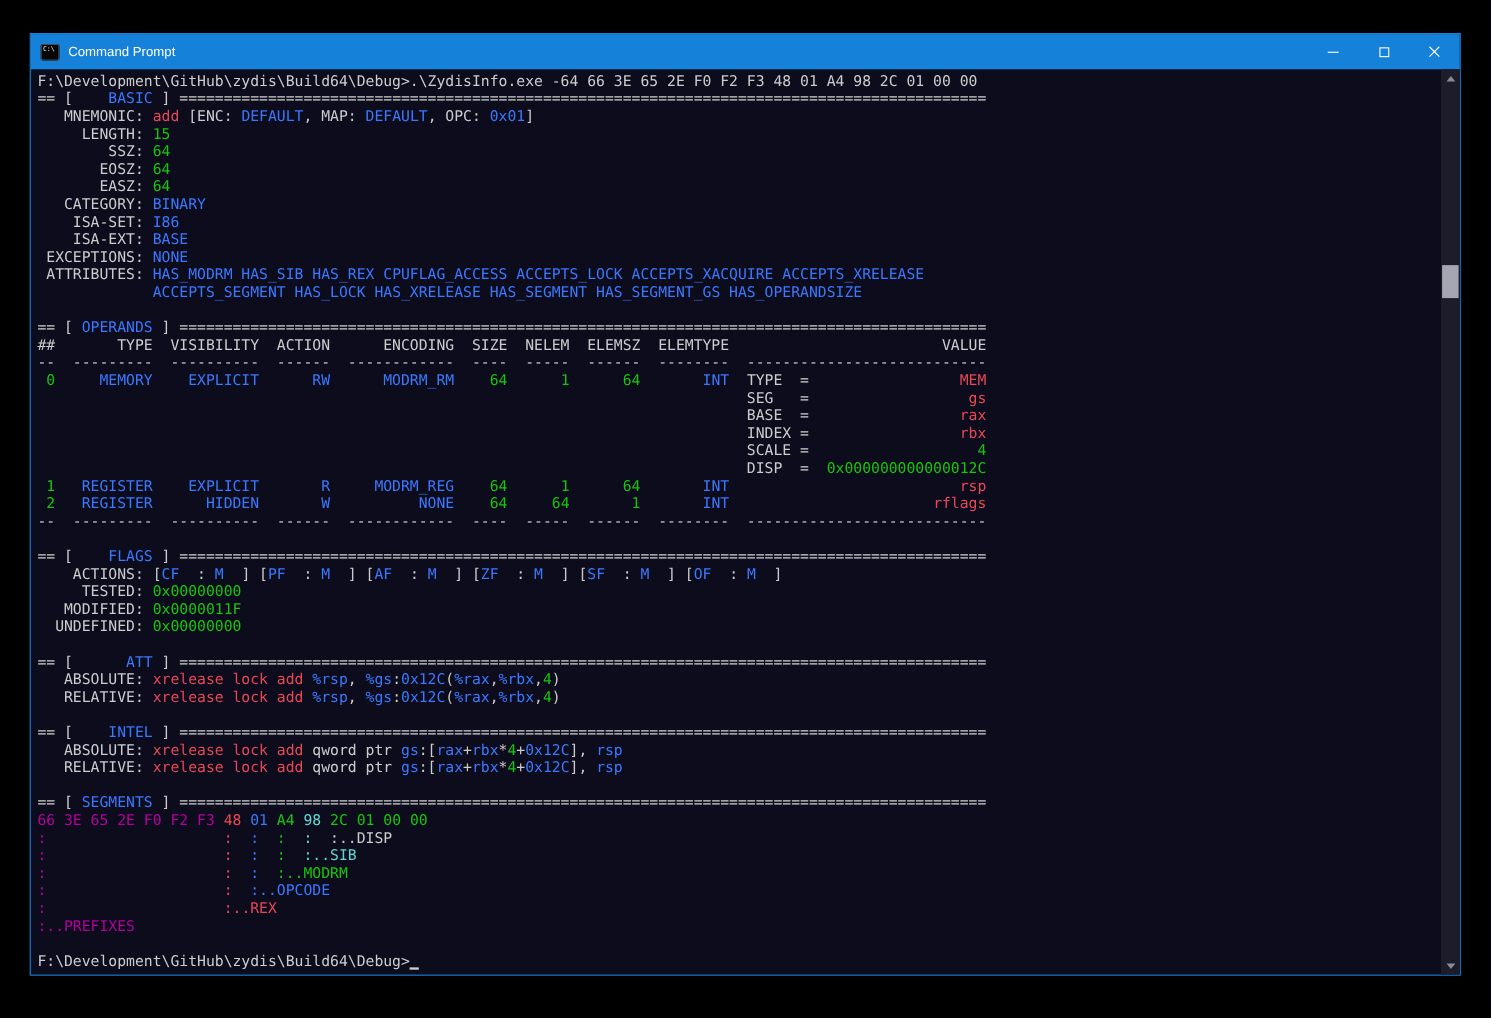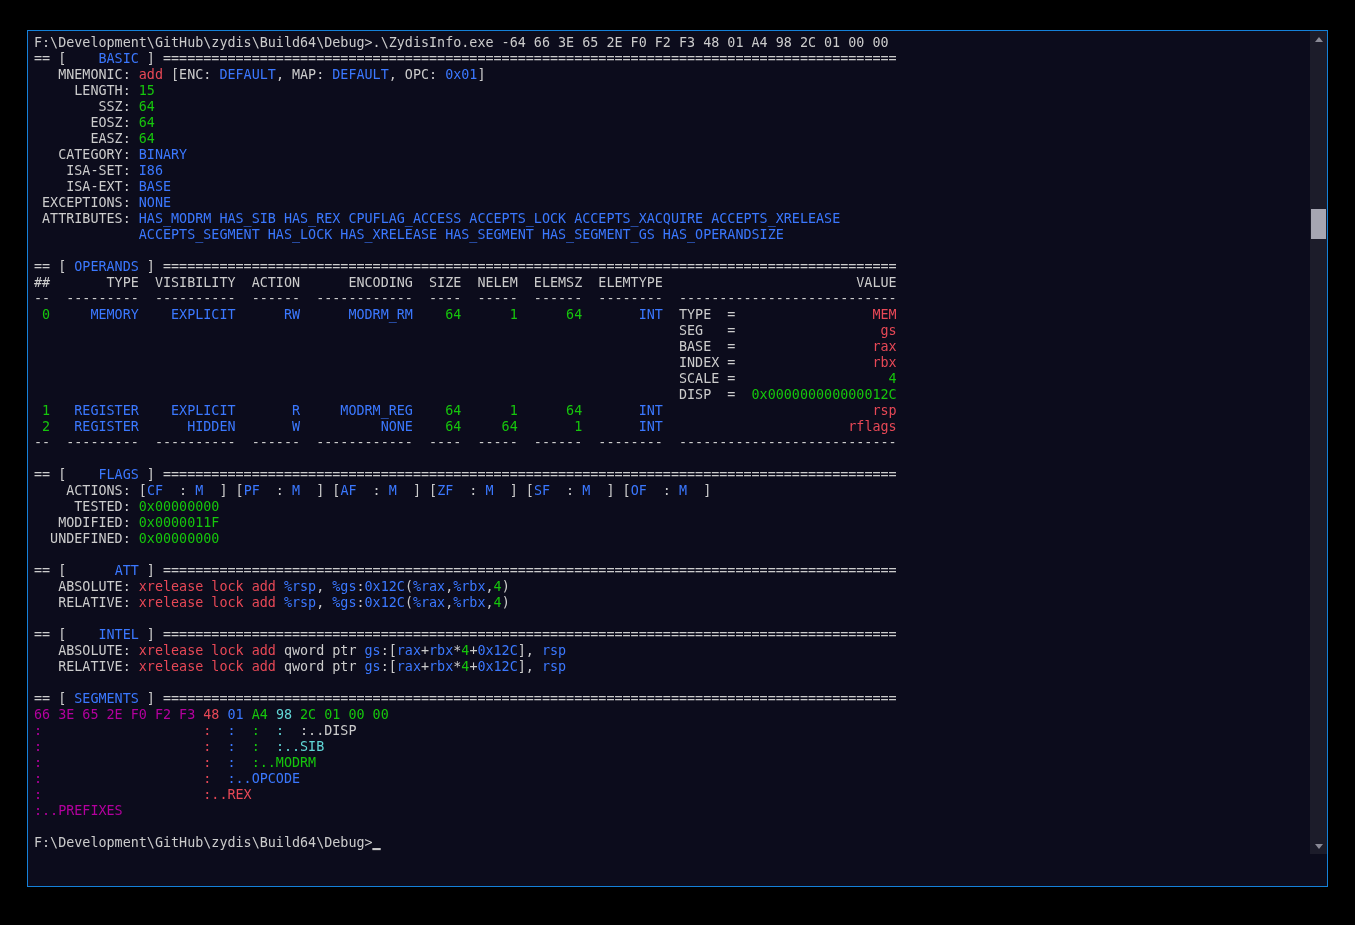--- a/index.html
+++ b/index.html
@@ -116,20 +116,39 @@
     height: 30px;
     background: var(--sb-thumb, #A6A6B2);
   }
 </style>
 </head>
 <body>
 
 <div class="desktop">
   <div class="window">
 
+    <div class="titlebar">
+      <div class="cmd-icon">
+        <span>C:\</span>
+      </div>
+      <span class="title">Command Prompt</span>
+      <div class="titlebar-buttons">
+        <div class="tb-btn">
+          <span class="glyph-min"></span>
+        </div>
+        <div class="tb-btn">
+          <span class="glyph-max"></span>
+        </div>
+        <div class="tb-btn">
+          <svg width="10" height="10" viewBox="0 0 10 10">
+            <path d="M0.5 0.5 L9.5 9.5 M9.5 0.5 L0.5 9.5" stroke="#ffffff" stroke-width="1"></path>
+          </svg>
+        </div>
+      </div>
+    </div>
 
     <div class="console">
       <div class="screen"><div class="line"><span style="color: rgb(204, 204, 204);">F:\Development\GitHub\zydis\Build64\Debug&gt;.\ZydisInfo.exe -64 66 3E 65 2E F0 F2 F3 48 01 A4 98 2C 01 00 00</span></div><div class="line"><span style="color: rgb(204, 204, 204);">== [    </span><span style="color: rgb(59, 120, 255);">BASIC</span><span style="color: rgb(204, 204, 204);"> ] ===========================================================================================</span></div><div class="line"><span style="color: rgb(204, 204, 204);">   MNEMONIC: </span><span style="color: rgb(231, 72, 86);">add</span><span style="color: rgb(204, 204, 204);"> [ENC: </span><span style="color: rgb(59, 120, 255);">DEFAULT</span><span style="color: rgb(204, 204, 204);">, MAP: </span><span style="color: rgb(59, 120, 255);">DEFAULT</span><span style="color: rgb(204, 204, 204);">, OPC: </span><span style="color: rgb(59, 120, 255);">0x01</span><span style="color: rgb(204, 204, 204);">]</span></div><div class="line"><span style="color: rgb(204, 204, 204);">     LENGTH: </span><span style="color: rgb(22, 198, 12);">15</span></div><div class="line"><span style="color: rgb(204, 204, 204);">        SSZ: </span><span style="color: rgb(22, 198, 12);">64</span></div><div class="line"><span style="color: rgb(204, 204, 204);">       EOSZ: </span><span style="color: rgb(22, 198, 12);">64</span></div><div class="line"><span style="color: rgb(204, 204, 204);">       EASZ: </span><span style="color: rgb(22, 198, 12);">64</span></div><div class="line"><span style="color: rgb(204, 204, 204);">   CATEGORY: </span><span style="color: rgb(59, 120, 255);">BINARY</span></div><div class="line"><span style="color: rgb(204, 204, 204);">    ISA-SET: </span><span style="color: rgb(59, 120, 255);">I86</span></div><div class="line"><span style="color: rgb(204, 204, 204);">    ISA-EXT: </span><span style="color: rgb(59, 120, 255);">BASE</span></div><div class="line"><span style="color: rgb(204, 204, 204);"> EXCEPTIONS: </span><span style="color: rgb(59, 120, 255);">NONE</span></div><div class="line"><span style="color: rgb(204, 204, 204);"> ATTRIBUTES: </span><span style="color: rgb(59, 120, 255);">HAS_MODRM HAS_SIB HAS_REX CPUFLAG_ACCESS ACCEPTS_LOCK ACCEPTS_XACQUIRE ACCEPTS_XRELEASE</span></div><div class="line"><span style="color: rgb(204, 204, 204);">             </span><span style="color: rgb(59, 120, 255);">ACCEPTS_SEGMENT HAS_LOCK HAS_XRELEASE HAS_SEGMENT HAS_SEGMENT_GS HAS_OPERANDSIZE</span></div><div class="line"> </div><div class="line"><span style="color: rgb(204, 204, 204);">== [ </span><span style="color: rgb(59, 120, 255);">OPERANDS</span><span style="color: rgb(204, 204, 204);"> ] ===========================================================================================</span></div><div class="line"><span style="color: rgb(204, 204, 204);">##       TYPE  VISIBILITY  ACTION      ENCODING  SIZE  NELEM  ELEMSZ  ELEMTYPE                        VALUE</span></div><div class="line"><span style="color: rgb(204, 204, 204);">--  ---------  ----------  ------  ------------  ----  -----  ------  --------  ---------------------------</span></div><div class="line"><span style="color: rgb(22, 198, 12);"> 0</span><span style="color: rgb(59, 120, 255);">     MEMORY    EXPLICIT      RW      MODRM_RM</span><span style="color: rgb(22, 198, 12);">    64      1      64</span><span style="color: rgb(59, 120, 255);">       INT</span><span style="color: rgb(204, 204, 204);">  TYPE  =                 </span><span style="color: rgb(231, 72, 86);">MEM</span></div><div class="line"><span style="color: rgb(204, 204, 204);">                                                                                SEG   =                  </span><span style="color: rgb(231, 72, 86);">gs</span></div><div class="line"><span style="color: rgb(204, 204, 204);">                                                                                BASE  =                 </span><span style="color: rgb(231, 72, 86);">rax</span></div><div class="line"><span style="color: rgb(204, 204, 204);">                                                                                INDEX =                 </span><span style="color: rgb(231, 72, 86);">rbx</span></div><div class="line"><span style="color: rgb(204, 204, 204);">                                                                                SCALE =                   </span><span style="color: rgb(22, 198, 12);">4</span></div><div class="line"><span style="color: rgb(204, 204, 204);">                                                                                DISP  =  </span><span style="color: rgb(22, 198, 12);">0x000000000000012C</span></div><div class="line"><span style="color: rgb(22, 198, 12);"> 1</span><span style="color: rgb(59, 120, 255);">   REGISTER    EXPLICIT       R     MODRM_REG</span><span style="color: rgb(22, 198, 12);">    64      1      64</span><span style="color: rgb(59, 120, 255);">       INT</span><span style="color: rgb(204, 204, 204);">                          </span><span style="color: rgb(231, 72, 86);">rsp</span></div><div class="line"><span style="color: rgb(22, 198, 12);"> 2</span><span style="color: rgb(59, 120, 255);">   REGISTER      HIDDEN       W          NONE</span><span style="color: rgb(22, 198, 12);">    64     64       1</span><span style="color: rgb(59, 120, 255);">       INT</span><span style="color: rgb(204, 204, 204);">                       </span><span style="color: rgb(231, 72, 86);">rflags</span></div><div class="line"><span style="color: rgb(204, 204, 204);">--  ---------  ----------  ------  ------------  ----  -----  ------  --------  ---------------------------</span></div><div class="line"> </div><div class="line"><span style="color: rgb(204, 204, 204);">== [    </span><span style="color: rgb(59, 120, 255);">FLAGS</span><span style="color: rgb(204, 204, 204);"> ] ===========================================================================================</span></div><div class="line"><span style="color: rgb(204, 204, 204);">    ACTIONS: [</span><span style="color: rgb(59, 120, 255);">CF</span><span style="color: rgb(204, 204, 204);">  : </span><span style="color: rgb(59, 120, 255);">M</span><span style="color: rgb(204, 204, 204);">  ] [</span><span style="color: rgb(59, 120, 255);">PF</span><span style="color: rgb(204, 204, 204);">  : </span><span style="color: rgb(59, 120, 255);">M</span><span style="color: rgb(204, 204, 204);">  ] [</span><span style="color: rgb(59, 120, 255);">AF</span><span style="color: rgb(204, 204, 204);">  : </span><span style="color: rgb(59, 120, 255);">M</span><span style="color: rgb(204, 204, 204);">  ] [</span><span style="color: rgb(59, 120, 255);">ZF</span><span style="color: rgb(204, 204, 204);">  : </span><span style="color: rgb(59, 120, 255);">M</span><span style="color: rgb(204, 204, 204);">  ] [</span><span style="color: rgb(59, 120, 255);">SF</span><span style="color: rgb(204, 204, 204);">  : </span><span style="color: rgb(59, 120, 255);">M</span><span style="color: rgb(204, 204, 204);">  ] [</span><span style="color: rgb(59, 120, 255);">OF</span><span style="color: rgb(204, 204, 204);">  : </span><span style="color: rgb(59, 120, 255);">M</span><span style="color: rgb(204, 204, 204);">  ]</span></div><div class="line"><span style="color: rgb(204, 204, 204);">     TESTED: </span><span style="color: rgb(22, 198, 12);">0x00000000</span></div><div class="line"><span style="color: rgb(204, 204, 204);">   MODIFIED: </span><span style="color: rgb(22, 198, 12);">0x0000011F</span></div><div class="line"><span style="color: rgb(204, 204, 204);">  UNDEFINED: </span><span style="color: rgb(22, 198, 12);">0x00000000</span></div><div class="line"> </div><div class="line"><span style="color: rgb(204, 204, 204);">== [      </span><span style="color: rgb(59, 120, 255);">ATT</span><span style="color: rgb(204, 204, 204);"> ] ===========================================================================================</span></div><div class="line"><span style="color: rgb(204, 204, 204);">   ABSOLUTE: </span><span style="color: rgb(231, 72, 86);">xrelease lock add</span><span style="color: rgb(204, 204, 204);"> </span><span style="color: rgb(59, 120, 255);">%rsp</span><span style="color: rgb(204, 204, 204);">, </span><span style="color: rgb(59, 120, 255);">%gs</span><span style="color: rgb(204, 204, 204);">:</span><span style="color: rgb(59, 120, 255);">0x12C</span><span style="color: rgb(204, 204, 204);">(</span><span style="color: rgb(59, 120, 255);">%rax</span><span style="color: rgb(204, 204, 204);">,</span><span style="color: rgb(59, 120, 255);">%rbx</span><span style="color: rgb(204, 204, 204);">,</span><span style="color: rgb(22, 198, 12);">4</span><span style="color: rgb(204, 204, 204);">)</span></div><div class="line"><span style="color: rgb(204, 204, 204);">   RELATIVE: </span><span style="color: rgb(231, 72, 86);">xrelease lock add</span><span style="color: rgb(204, 204, 204);"> </span><span style="color: rgb(59, 120, 255);">%rsp</span><span style="color: rgb(204, 204, 204);">, </span><span style="color: rgb(59, 120, 255);">%gs</span><span style="color: rgb(204, 204, 204);">:</span><span style="color: rgb(59, 120, 255);">0x12C</span><span style="color: rgb(204, 204, 204);">(</span><span style="color: rgb(59, 120, 255);">%rax</span><span style="color: rgb(204, 204, 204);">,</span><span style="color: rgb(59, 120, 255);">%rbx</span><span style="color: rgb(204, 204, 204);">,</span><span style="color: rgb(22, 198, 12);">4</span><span style="color: rgb(204, 204, 204);">)</span></div><div class="line"> </div><div class="line"><span style="color: rgb(204, 204, 204);">== [    </span><span style="color: rgb(59, 120, 255);">INTEL</span><span style="color: rgb(204, 204, 204);"> ] ===========================================================================================</span></div><div class="line"><span style="color: rgb(204, 204, 204);">   ABSOLUTE: </span><span style="color: rgb(231, 72, 86);">xrelease lock add</span><span style="color: rgb(204, 204, 204);"> qword ptr </span><span style="color: rgb(59, 120, 255);">gs</span><span style="color: rgb(204, 204, 204);">:[</span><span style="color: rgb(59, 120, 255);">rax</span><span style="color: rgb(204, 204, 204);">+</span><span style="color: rgb(59, 120, 255);">rbx</span><span style="color: rgb(204, 204, 204);">*</span><span style="color: rgb(22, 198, 12);">4</span><span style="color: rgb(204, 204, 204);">+</span><span style="color: rgb(59, 120, 255);">0x12C</span><span style="color: rgb(204, 204, 204);">], </span><span style="color: rgb(59, 120, 255);">rsp</span></div><div class="line"><span style="color: rgb(204, 204, 204);">   RELATIVE: </span><span style="color: rgb(231, 72, 86);">xrelease lock add</span><span style="color: rgb(204, 204, 204);"> qword ptr </span><span style="color: rgb(59, 120, 255);">gs</span><span style="color: rgb(204, 204, 204);">:[</span><span style="color: rgb(59, 120, 255);">rax</span><span style="color: rgb(204, 204, 204);">+</span><span style="color: rgb(59, 120, 255);">rbx</span><span style="color: rgb(204, 204, 204);">*</span><span style="color: rgb(22, 198, 12);">4</span><span style="color: rgb(204, 204, 204);">+</span><span style="color: rgb(59, 120, 255);">0x12C</span><span style="color: rgb(204, 204, 204);">], </span><span style="color: rgb(59, 120, 255);">rsp</span></div><div class="line"> </div><div class="line"><span style="color: rgb(204, 204, 204);">== [ </span><span style="color: rgb(59, 120, 255);">SEGMENTS</span><span style="color: rgb(204, 204, 204);"> ] ===========================================================================================</span></div><div class="line"><span style="color: rgb(180, 0, 158);">66 3E 65 2E F0 F2 F3</span><span style="color: rgb(204, 204, 204);"> </span><span style="color: rgb(231, 72, 86);">48</span><span style="color: rgb(204, 204, 204);"> </span><span style="color: rgb(59, 120, 255);">01</span><span style="color: rgb(204, 204, 204);"> </span><span style="color: rgb(22, 198, 12);">A4</span><span style="color: rgb(204, 204, 204);"> </span><span style="color: rgb(97, 214, 214);">98</span><span style="color: rgb(204, 204, 204);"> </span><span style="color: rgb(22, 198, 12);">2C 01 00 00</span></div><div class="line"><span style="color: rgb(180, 0, 158);">:</span><span style="color: rgb(204, 204, 204);">                    </span><span style="color: rgb(231, 72, 86);">:</span><span style="color: rgb(204, 204, 204);">  </span><span style="color: rgb(59, 120, 255);">:</span><span style="color: rgb(204, 204, 204);">  </span><span style="color: rgb(22, 198, 12);">:</span><span style="color: rgb(204, 204, 204);">  </span><span style="color: rgb(97, 214, 214);">:</span><span style="color: rgb(204, 204, 204);">  :..DISP</span></div><div class="line"><span style="color: rgb(180, 0, 158);">:</span><span style="color: rgb(204, 204, 204);">                    </span><span style="color: rgb(231, 72, 86);">:</span><span style="color: rgb(204, 204, 204);">  </span><span style="color: rgb(59, 120, 255);">:</span><span style="color: rgb(204, 204, 204);">  </span><span style="color: rgb(22, 198, 12);">:</span><span style="color: rgb(204, 204, 204);">  </span><span style="color: rgb(97, 214, 214);">:..SIB</span></div><div class="line"><span style="color: rgb(180, 0, 158);">:</span><span style="color: rgb(204, 204, 204);">                    </span><span style="color: rgb(231, 72, 86);">:</span><span style="color: rgb(204, 204, 204);">  </span><span style="color: rgb(59, 120, 255);">:</span><span style="color: rgb(204, 204, 204);">  </span><span style="color: rgb(22, 198, 12);">:..MODRM</span></div><div class="line"><span style="color: rgb(180, 0, 158);">:</span><span style="color: rgb(204, 204, 204);">                    </span><span style="color: rgb(231, 72, 86);">:</span><span style="color: rgb(204, 204, 204);">  </span><span style="color: rgb(59, 120, 255);">:..OPCODE</span></div><div class="line"><span style="color: rgb(180, 0, 158);">:</span><span style="color: rgb(204, 204, 204);">                    </span><span style="color: rgb(231, 72, 86);">:..REX</span></div><div class="line"><span style="color: rgb(180, 0, 158);">:..PREFIXES</span></div><div class="line"> </div><div class="line"><span style="color: rgb(204, 204, 204);">F:\Development\GitHub\zydis\Build64\Debug&gt;</span><span style="color: rgb(204, 204, 204);">▁</span></div></div>
       <div class="scrollbar">
         <div class="sb-arrow up">
           <span class="tri-up"></span>
         </div>
         <div class="sb-thumb"></div>
         <div class="sb-arrow down">
           <span class="tri-down"></span>

